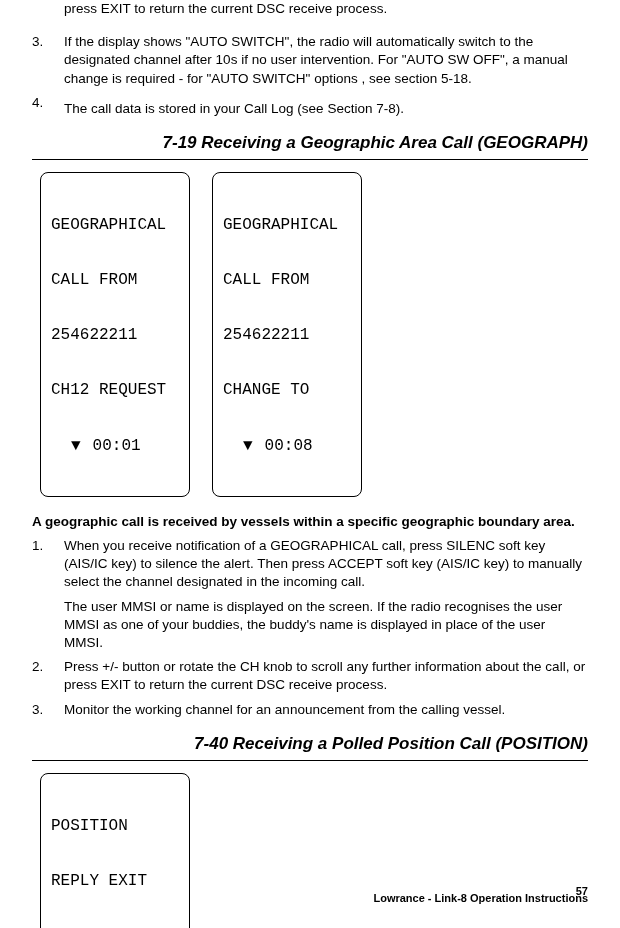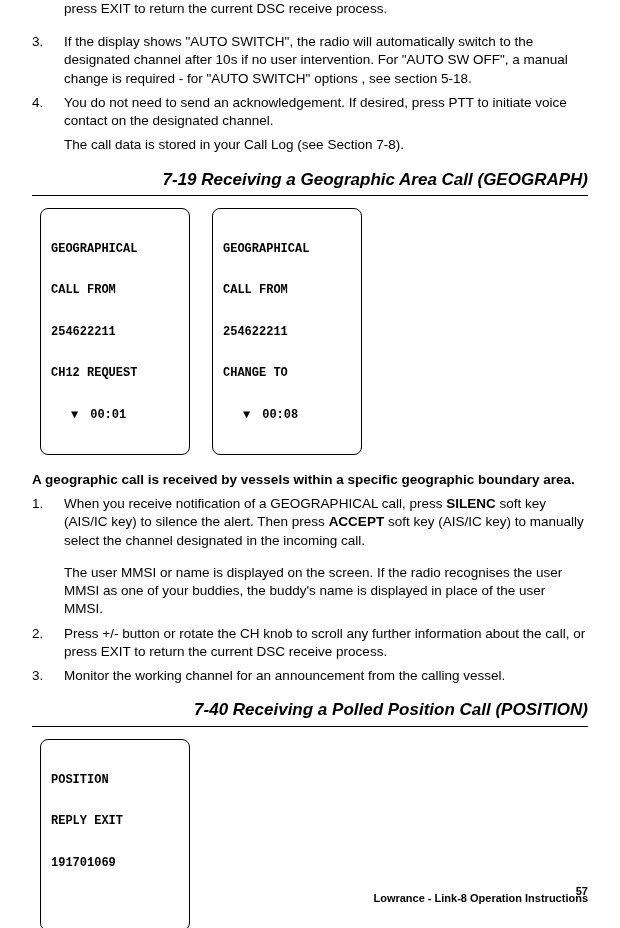--- a/index.html
+++ b/index.html
@@ -46,37 +46,36 @@
       display: flex;
       gap: 22px;
       margin-bottom: 16px;
       padding-left: 8px;
     }
     .lcd {
       border: 1.5px solid #000;
       border-radius: 8px;
       padding: 6px 0 4px 10px;
       font-family: "Courier New", monospace;
-      font-size: 12px;
+      font-size: 16px;
       line-height: 1.15;
       white-space: pre;
       min-width: 150px;
-      font-weight: bold;
     }
     .lcd .footer {
       display: flex;
       justify-content: flex-start;
       gap: 12px;
       padding-left: 20px;
     }
     .plain-para-tight {
       margin-bottom: 6px;
       font-weight: bold;
     }
-    b { font-weight: bold; }
+    b { font-weight: normal; }
     .footer-bar {
       position: absolute;
       bottom: 22px;
       left: 32px;
       right: 32px;
       font-size: 11px;
       font-weight: bold;
     }
     .footer-bar .center {
       text-align: right;
@@ -93,21 +92,20 @@
 <div class="para">press EXIT to return the current DSC receive process.</div>
 
 <div class="num-item">
   <div class="num">3.</div>
   <div class="body">If the display shows "AUTO SWITCH", the radio will automatically switch to the designated channel after 10s if no user intervention. For "AUTO SW OFF", a manual change is required - for "AUTO SWITCH" options , see section 5-18.</div>
 </div>
 
 <div class="num-item">
   <div class="num">4.</div>
   <div class="body">
-    <div>You do not need to send an acknowledgement. If desired, press PTT to initiate voice contact on the designated channel.</div>
     <div style="margin-top:6px">The call data is stored in your Call Log (see Section 7-8).</div>
   </div>
 </div>
 
 <div class="section-title">7-19 Receiving a Geographic Area Call (GEOGRAPH)</div>
 
 <div class="lcd-row">
   <div class="lcd">
     <div>GEOGRAPHICAL</div>
     <div>CALL FROM</div>
@@ -129,21 +127,21 @@
     </div>
   </div>
 </div>
 
 <div class="plain-para-tight">A geographic call is received by vessels within a specific geographic boundary area.</div>
 
 <div class="num-item">
   <div class="num">1.</div>
   <div class="body">
     <div><span>When you receive notification of a GEOGRAPHICAL call, press </span><b>SILENC</b><span> soft key (AIS/IC key) to silence the alert. Then press </span><b>ACCEPT</b><span> soft key (AIS/IC key) to manually select the channel designated in the incoming call.</span></div>
-    <div style="margin-top:14px">The user MMSI or name is displayed on the screen. If the radio recognises the user MMSI as one of your buddies, the buddy's name is displayed in place of the user MMSI.</div>
+    <div style="margin-top:6px">The user MMSI or name is displayed on the screen. If the radio recognises the user MMSI as one of your buddies, the buddy's name is displayed in place of the user MMSI.</div>
   </div>
 </div>
 
 <div class="num-item">
   <div class="num">2.</div>
   <div class="body">Press +/- button or rotate the CH knob to scroll any further information about the call, or press EXIT to return the current DSC receive process.</div>
 </div>
 
 <div class="num-item">
   <div class="num">3.</div>

